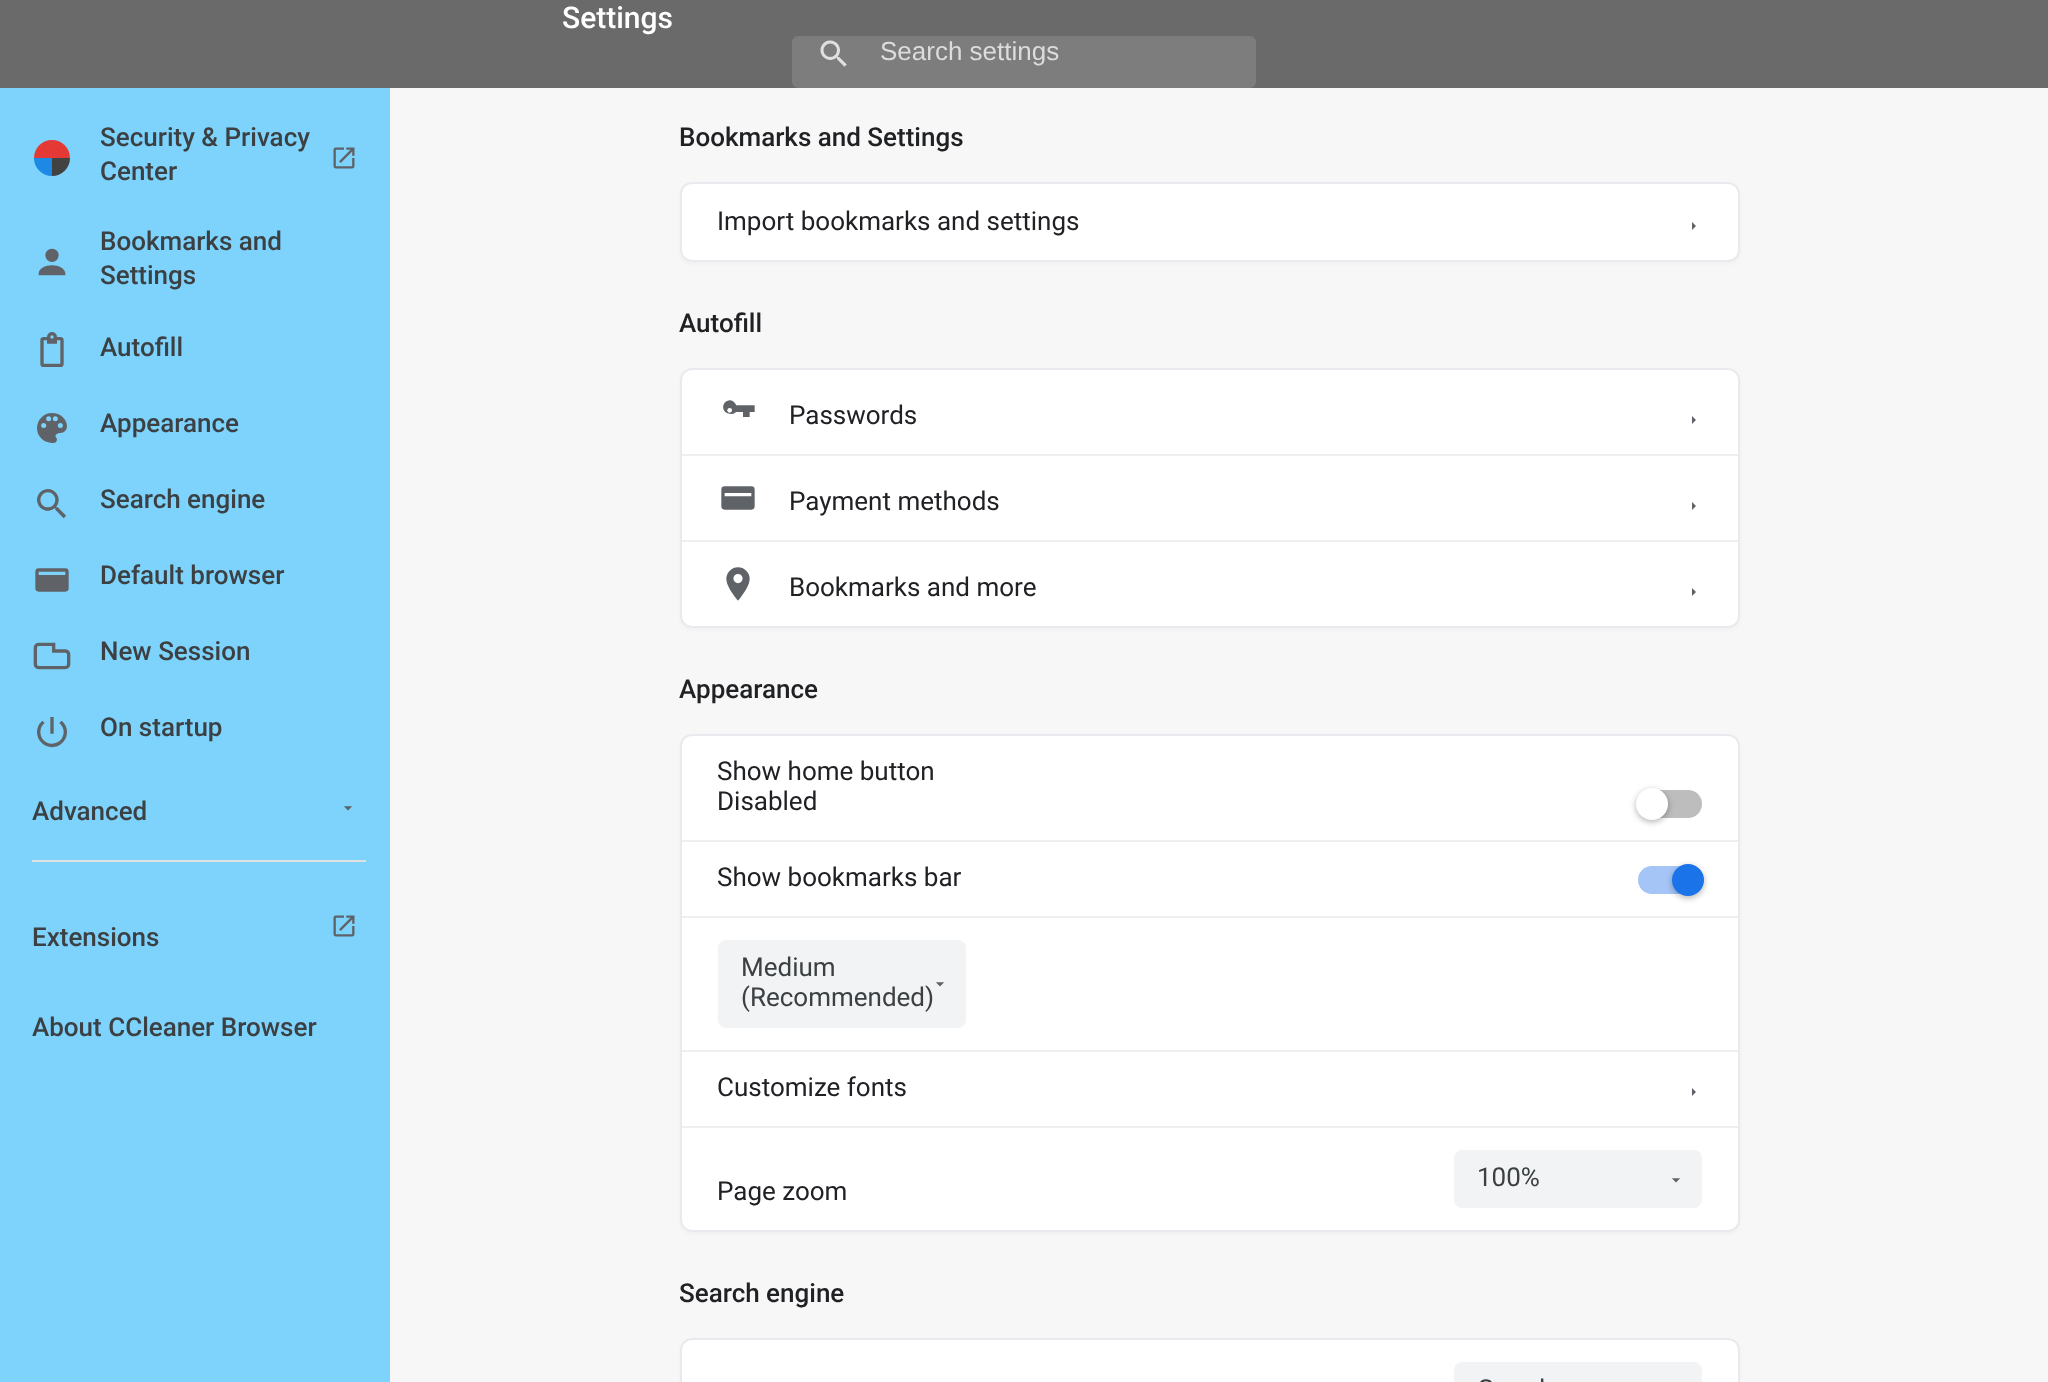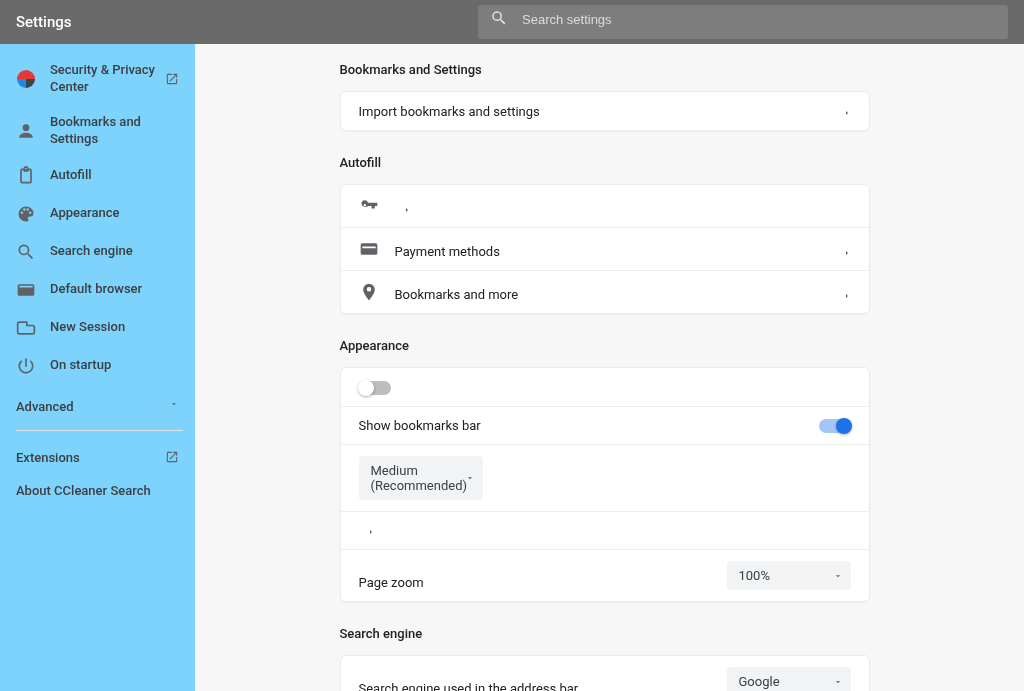--- a/index.html
+++ b/index.html
@@ -12,34 +12,35 @@
     height: 691px;
     overflow: hidden;
   }
   .header {
     height: 44px;
     background: #6a6a6a;
     color: #fff;
     display: flex;
     align-items: center;
     padding: 0 16px;
+    flex-direction: column;
   }
   .header-title {
     font-size: 15px;
     font-weight: 500;
     width: 462px;
   }
   .search-box {
     flex: 1;
     background: #7d7d7d;
     height: 34px;
     border-radius: 3px;
     display: flex;
-    align-items: flex-end;
-    padding: 12px 12px;
+    align-items: flex-start;
+    padding: 0 12px;
     max-width: 530px;
   }
   .search-box svg { fill: #e0e0e0; width: 18px; height: 18px; margin-right: 14px; }
   .search-box input {
     flex: 1;
     background: transparent;
     border: none;
     outline: none;
     color: #fff;
     font-size: 13px;
@@ -70,21 +71,21 @@
     display:flex; align-items:flex-start; padding: 14px 16px 10px 16px;
     color:#3c4043; font-size:13px; font-weight:500; cursor:pointer;
   }
   .adv .label { flex:1; }
   .adv svg { width:10px; height:10px; fill:#5f6368; }
   .divider { height:1px; background:#e0e0e0; margin: 6px 12px 10px 16px; }
   .ext-row {
     display:flex; align-items:center; padding: 9px 16px;
     color:#3c4043; font-size:13px; font-weight:500; cursor:pointer;
   }
-  .ext-row .label { flex:1; }
+  .ext-row .label { flex:1;margin-top:12px; }
 
   .main {
     flex: 1;
     overflow-y: auto;
     padding: 18px 10px 0 0;
   }
   .main-inner { width: 530px; margin: 0 auto; }
 
   .section-title {
     color: #202124;
@@ -245,21 +246,21 @@
     <div class="divider"></div>
 
     <div class="ext-row">
       <span class="label">Extensions</span>
       <svg class="ext-link" style="width:14px;height:14px;fill:#5f6368" viewBox="0 0 24 24">
           <path d="M14 3v2h3.59L7.76 14.83l1.41 1.41L19 6.41V10h2V3h-7zM19 19H5V5h7V3H5a2 2 0 00-2 2v14a2 2 0 002 2h14a2 2 0 002-2v-7h-2v7z"></path>
         </svg>
     </div>
 
     <div class="ext-row">
-      <span class="label">About CCleaner Search</span>
+      <span class="label">About CCleaner Browser</span>
     </div>
   </div>
 
   <div class="main">
     <div class="main-inner">
 
       <div class="section">
         <div class="section-title">Bookmarks and Settings</div>
         <div class="card">
           <div class="row clickable">
@@ -272,20 +273,21 @@
       </div>
 
       <div class="section">
         <div class="section-title">Autofill</div>
         <div class="card">
           <div class="row clickable">
             <svg class="row-icon" viewBox="0 0 24 24">
                 <path d="M7 13a4 4 0 113.9-5H22v4h-3v3h-4v-3h-4.1A4 4 0 017 13zm0-2a2 2 0 100-0 2 2 0 000 0z"></path>
                 <circle cx="7" cy="11" r="1.4" fill="#fff"></circle>
               </svg>
+            <span class="row-label">Passwords</span>
             <svg class="chev" viewBox="0 0 24 24">
                 <path d="M9 6l6 6-6 6z"></path>
               </svg>
           </div>
           <div class="row clickable">
             <svg class="row-icon" viewBox="0 0 24 24">
                 <path d="M4 5h16a2 2 0 012 2v10a2 2 0 01-2 2H4a2 2 0 01-2-2V7a2 2 0 012-2zm0 6h16V9H4v2z"></path>
               </svg>
             <span class="row-label">Payment methods</span>
             <svg class="chev" viewBox="0 0 24 24">
@@ -301,39 +303,44 @@
                 <path d="M9 6l6 6-6 6z"></path>
               </svg>
           </div>
         </div>
       </div>
 
       <div class="section">
         <div class="section-title">Appearance</div>
         <div class="card">
           <div class="row">
+            <div class="row-label-pair">
+              <div class="row-label">Show home button</div>
+              <div class="row-label sub">Disabled</div>
+            </div>
             <div class="toggle">
                 <div class="knob"></div>
               </div>
           </div>
           <div class="row">
             <span class="row-label">Show bookmarks bar</span>
             <div class="toggle on">
                 <div class="knob"></div>
               </div>
           </div>
           <div class="row">
             <div class="dropdown-wrap">
               <div class="dropdown">Medium (Recommended)</div>
               <svg viewBox="0 0 24 24">
                   <path d="M7 10l5 5 5-5z"></path>
                 </svg>
             </div>
           </div>
           <div class="row clickable">
+            <span class="row-label">Customize fonts</span>
             <svg class="chev" viewBox="0 0 24 24">
                 <path d="M9 6l6 6-6 6z"></path>
               </svg>
           </div>
           <div class="row">
             <span class="row-label">Page zoom</span>
             <div class="dropdown-wrap">
               <div class="dropdown">100%</div>
               <svg viewBox="0 0 24 24">
                   <path d="M7 10l5 5 5-5z"></path>

